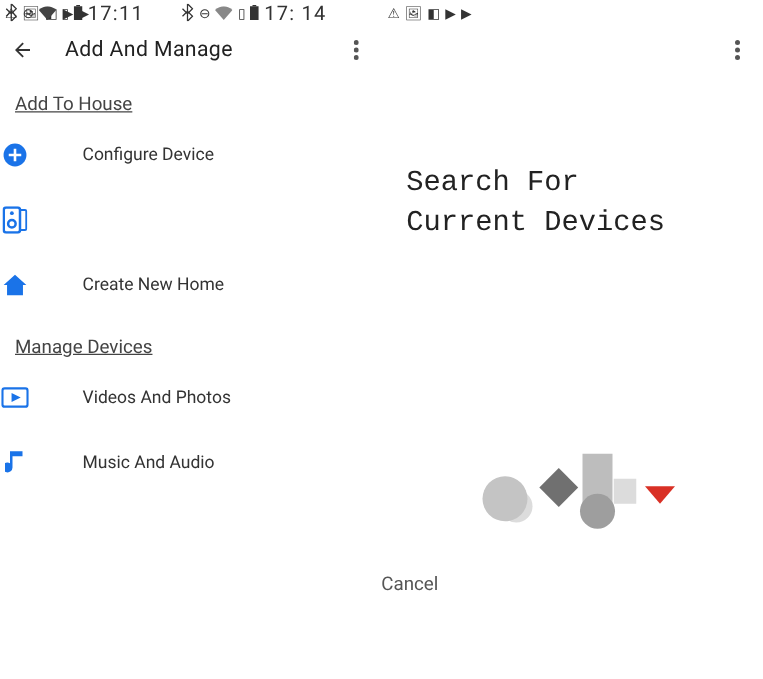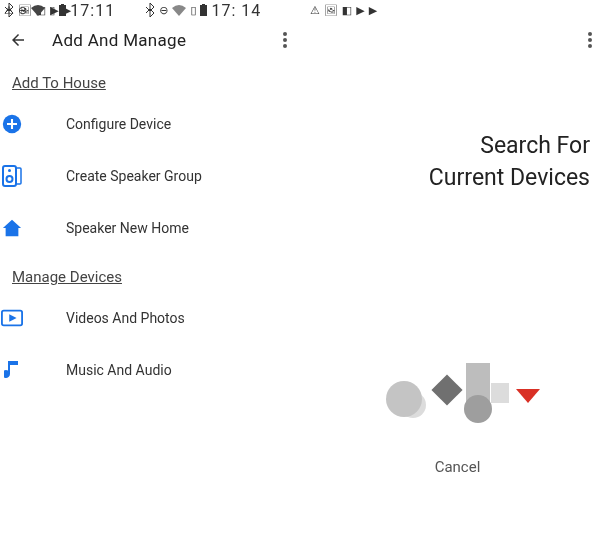--- a/index.html
+++ b/index.html
@@ -99,41 +99,42 @@
     }
     .right-header {
       height: 40px;
       display: flex;
       align-items: center;
       justify-content: flex-end;
       padding-right: 8px;
       position: relative;
     }
     .search-title {
-      text-align: right;
+      text-align: left;
       margin-top: 70px;
       font-size: 23px;
       color: #222;
       line-height: 1.4;
       padding: 0 20px;
+      font-family: Liberation Mono, monospace;
     }
     .graphic {
       display: flex;
       align-items: center;
       justify-content: center;
       margin-top: 160px;
       position: relative;
       height: 80px;
     }
     .cancel-btn {
       position: absolute;
       bottom: 24px;
       left: 0;
       right: 0;
-      text-align: center;
+      text-align: left;
       font-size: 15px;
       color: #555;
       cursor: pointer;
     }
     svg { display: block; }
   </style>
 </head>
 <body>
 
 <div class="status-bar left">
@@ -224,30 +225,29 @@
 
   <div class="list-item">
     <div class="list-icon">
       <svg width="20" height="22" viewBox="0 0 20 22">
           <rect x="1" y="1" width="13" height="20" rx="2" fill="none" stroke="#1a73e8" stroke-width="2"></rect>
           <circle cx="7.5" cy="14" r="3" fill="none" stroke="#1a73e8" stroke-width="2"></circle>
           <circle cx="7.5" cy="5.5" r="1.5" fill="#1a73e8"></circle>
           <rect x="14" y="3" width="5" height="16" rx="1" fill="none" stroke="#1a73e8" stroke-width="1.5"></rect>
         </svg>
     </div>
-    <div class="list-label">Create Speaker Group</div>
   </div>
 
   <div class="list-item">
     <div class="list-icon">
       <svg width="22" height="20" viewBox="0 0 24 22">
           <path d="M12 2 L2 11h3v9h14v-9h3z" fill="#1a73e8"></path>
         </svg>
     </div>
-    <div class="list-label">Speaker New Home</div>
+    <div class="list-label">Create New Home</div>
   </div>
 
   <div class="section-header">Manage Devices</div>
 
   <div class="list-item">
     <div class="list-icon">
       <svg width="22" height="18" viewBox="0 0 24 18">
           <rect x="1" y="1" width="22" height="16" rx="2" fill="none" stroke="#1a73e8" stroke-width="2"></rect>
           <path d="M9 5l8 4-8 4z" fill="#1a73e8"></path>
         </svg>

